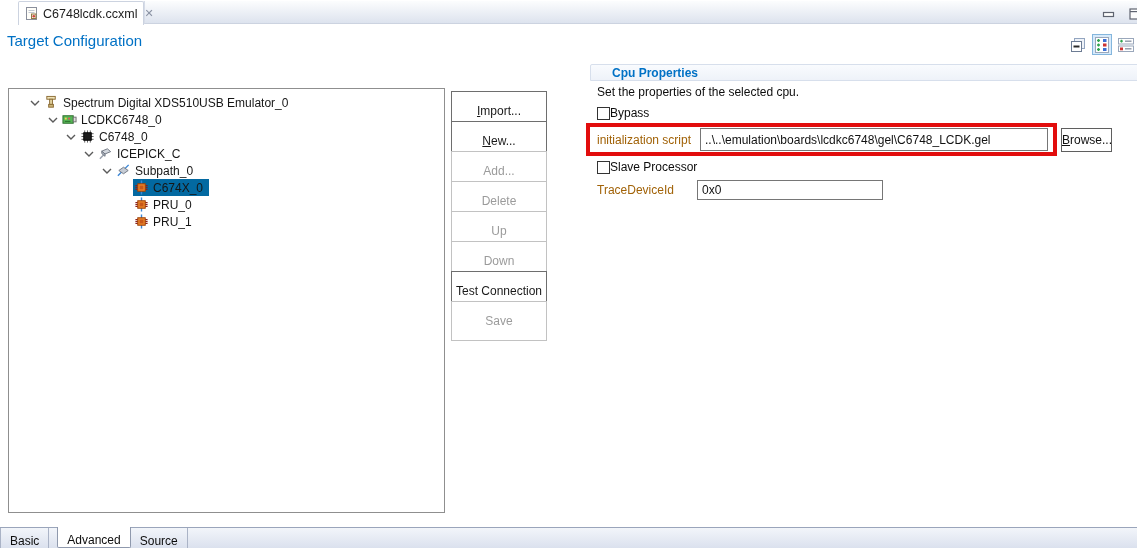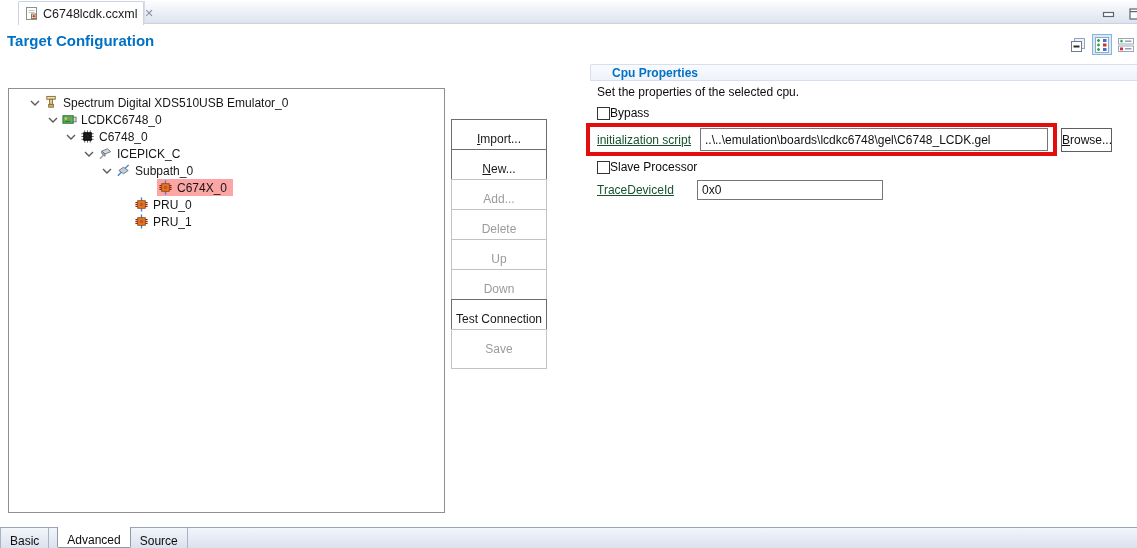--- a/index.html
+++ b/index.html
@@ -11,58 +11,58 @@
   .tabstrip-rest{position:absolute;left:131px;top:1px;right:0;height:23px;
     background:linear-gradient(#fcfdfe,#dde3ee);
     border-bottom:1px solid #ccd3e0;border-left:1px solid #d6dce8;box-sizing:border-box;}
   .editor-tab{position:absolute;left:5px;top:1px;width:126px;height:24px;display:flex;align-items:center;
     gap:5px;padding-left:6px;box-sizing:border-box;background:#fff;border:1px solid #ccd3e0;border-bottom:none;
     border-radius:2px 2px 0 0;font-size:12.5px;color:#1c1c1c;}
   .tab-close{color:#8a92a3;font-size:11px;line-height:11px;cursor:pointer;padding:1px 2px;}
   .win-icons{position:absolute;top:5px;right:8px;display:flex;gap:14px;align-items:center;}
 
   
-  .page-title{position:absolute;left:7px;top:32px;font-size:15px;font-weight:bold;color:#0071c5;}
+  .page-title{position:absolute;left:7px;top:32px;font-size:15px;font-weight:normal;color:#0071c5;}
   .layout-icons{position:absolute;left:1068px;top:34px;display:flex;gap:4px;}
   .layout-btn{width:20px;height:21px;display:flex;align-items:center;justify-content:center;
     border:1px solid transparent;background:transparent;padding:0;cursor:pointer;}
   .layout-btn.selected{background:#d7eafb;border:1px solid #84b6dd;}
 
   
   .section-header{position:absolute;height:17px;box-sizing:border-box;
     background:linear-gradient(#f9fbfe,#eef2f9);border:1px solid #d7dfec;border-radius:2px 2px 0 0;
     font-size:12px;font-weight:bold;color:#0071c5;padding:1px 0 0 7px;}
   #left-header{left:8px;top:64px;width:549px;}
   #right-header{left:590px;top:64px;width:636px;padding-left:21px;}
 
   
   .tree-box{position:absolute;left:8px;top:88px;width:437px;height:425px;box-sizing:border-box;
     border:1px solid #8f8f8f;background:#fff;overflow:hidden;padding-top:5px;}
   .tree-row{height:17px;display:flex;align-items:center;font-size:12px;color:#161616;white-space:nowrap;cursor:default;}
   .chev{width:16px;display:inline-flex;justify-content:center;align-items:center;flex:none;}
   .spacer{width:16px;flex:none;}
   .row-inner{display:flex;align-items:center;height:17px;padding:0 4px 0 0;}
-  .selected-row .row-inner{background:#fca5a5;margin-left:24px;}
+  .selected-row .row-inner{background:#0369a1;}
   .t-icon{width:16px;height:16px;flex:none;display:inline-flex;align-items:center;justify-content:center;margin-right:4px;}
   .t-label{padding-right:2px;}
 
   
   .side-btn{position:absolute;left:451px;width:96px;height:40px;box-sizing:border-box;background:#fff;
-    border:1px solid #6e6e6e;font-size:12px;color:#1a1a1a;text-align:center;font-family:inherit;padding:0;cursor:pointer;margin-top:28px;}
+    border:1px solid #6e6e6e;font-size:12px;color:#1a1a1a;text-align:center;font-family:inherit;padding:0;cursor:pointer;}
   .side-btn.disabled{border-color:#c2c2c2;color:#9b9b9b;cursor:default;}
   .ak-label{display:block;width:100%;}
   .ak .ak-label::first-letter{text-decoration:underline;}
 
   
   .desc{position:absolute;left:597px;top:85px;font-size:12px;color:#0d0d0d;}
   .check-row{position:absolute;display:flex;align-items:center;font-size:12px;color:#0d0d0d;}
   .cb{appearance:none;-webkit-appearance:none;width:13px;height:13px;border:1px solid #333;background:#fff;margin:0;flex:none;}
   .red-box{position:absolute;left:586px;top:123px;width:471px;height:33px;box-sizing:border-box;
     border:4px solid #e20d0d;pointer-events:none;z-index:5;}
-  .field-label{position:absolute;font-size:12px;color:#14532d;text-decoration:underline;}
+  .field-label{position:absolute;font-size:12px;color:#a16207;}
   #init-label{left:597px;top:133px;}
   #trace-label{left:597px;top:183px;}
   .text-input{position:absolute;box-sizing:border-box;border:1px solid #767676;font-size:12px;
     font-family:inherit;padding:0 4px;color:#111;background:#fff;}
   #init-input{left:700px;top:128px;width:348px;height:23px;}
   #trace-input{left:697px;top:180px;width:186px;height:20px;}
   .browse-btn{position:absolute;left:1061px;top:128px;width:51px;height:24px;box-sizing:border-box;
     background:#fff;border:1px solid #5f5f5f;font-size:12px;color:#111;font-family:inherit;padding:0;cursor:pointer;}
 
   

